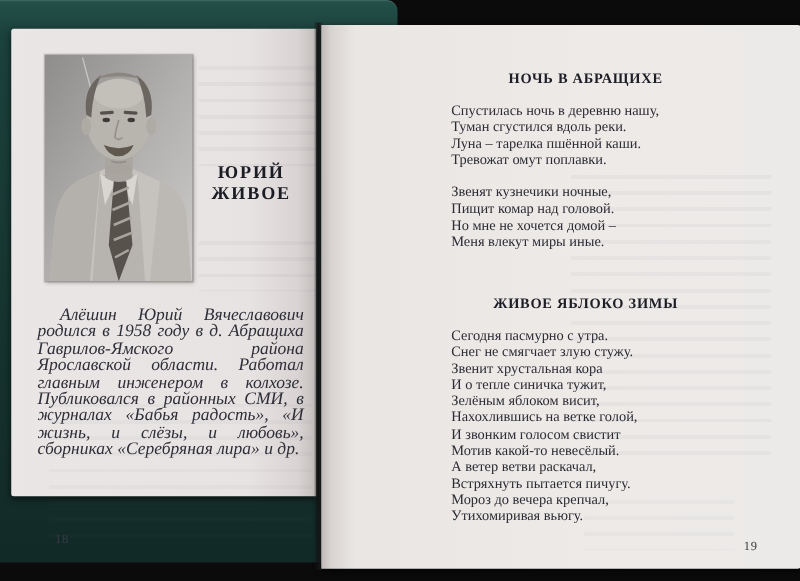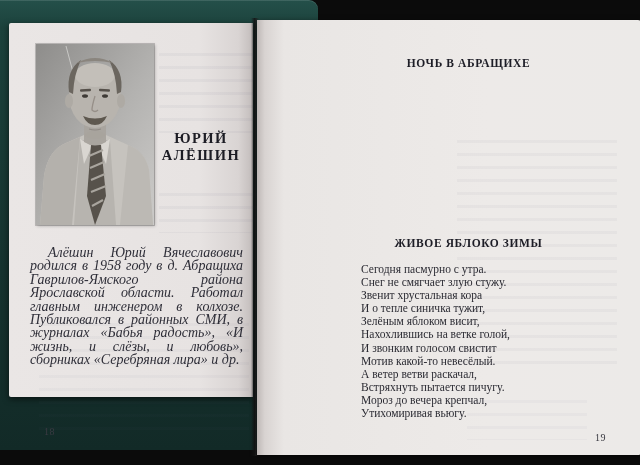--- a/index.html
+++ b/index.html
@@ -144,37 +144,45 @@
         <path d="M59,52 Q56,62 56,66 Q59,69 62,66" stroke="#968f88" stroke-width="1.3" fill="none"></path>
 
         <path d="M47,72 Q59,77 71,72 Q67,81 59,81 Q51,81 47,72 Z" fill="#5e584f"></path>
         <path d="M53,85 Q59,87 65,85" stroke="#8f8a84" stroke-width="1.2" fill="none"></path>
         <ellipse cx="59" cy="91" rx="10" ry="4" fill="#a8a39d" opacity=".6"></ellipse>
       </svg>
     </div>
 
     <div class="author-title">
       <div>ЮРИЙ</div>
-      <div>АЛЁШИН</div>
+      <div>ЖИВОЕ</div>
     </div>
 
     <p class="bio">Алёшин Юрий Вячеславович родился в 1958 году в д. Абращиха Гаврилов-Ямского района Ярославской области. Работал главным инженером в колхозе. Публиковался в районных СМИ, в журналах «Бабья радость», «И жизнь, и слёзы, и любовь», сборниках «Серебряная лира» и др.</p>
 
     <div class="pagenum">18</div>
   </div>
 
   <div class="gutter"></div>
 
   <div class="page right">
 
     <div class="bleed b4"></div>
     <div class="bleed b5"></div>
 
     <div class="poem poem-1">
       <h3 class="poem-title">НОЧЬ В АБРАЩИХЕ</h3>
+      <div class="stanza">Спустилась ночь в деревню нашу,
+Туман сгустился вдоль реки.
+Луна – тарелка пшённой каши.
+Тревожат омут поплавки.</div>
+      <div class="stanza">Звенят кузнечики ночные,
+Пищит комар над головой.
+Но мне не хочется домой –
+Меня влекут миры иные.</div>
     </div>
 
     <div class="poem poem-2">
       <h3 class="poem-title">ЖИВОЕ ЯБЛОКО ЗИМЫ</h3>
       <div class="stanza">Сегодня пасмурно с утра.
 Снег не смягчает злую стужу.
 Звенит хрустальная кора
 И о тепле синичка тужит,
 Зелёным яблоком висит,
 Нахохлившись на ветке голой,

